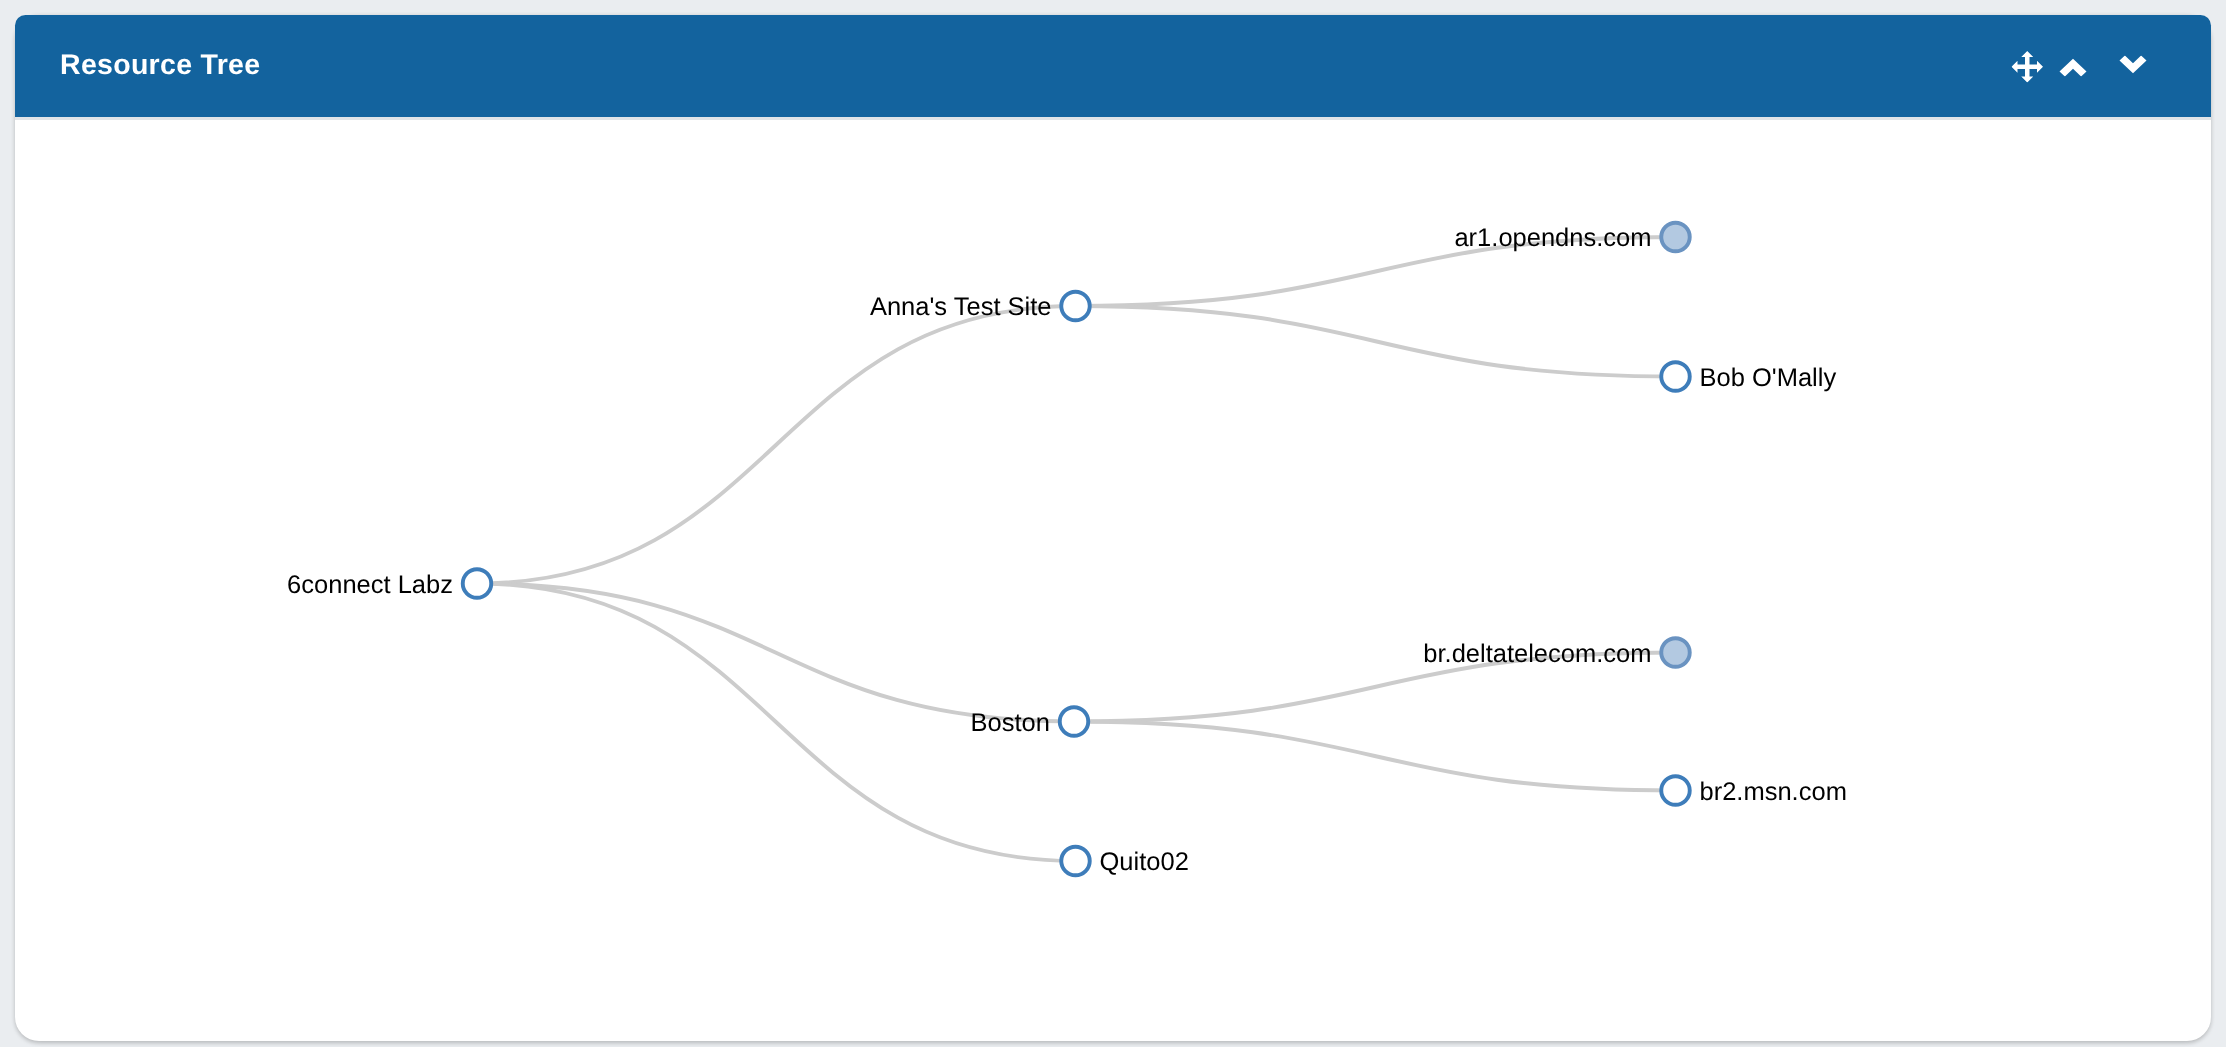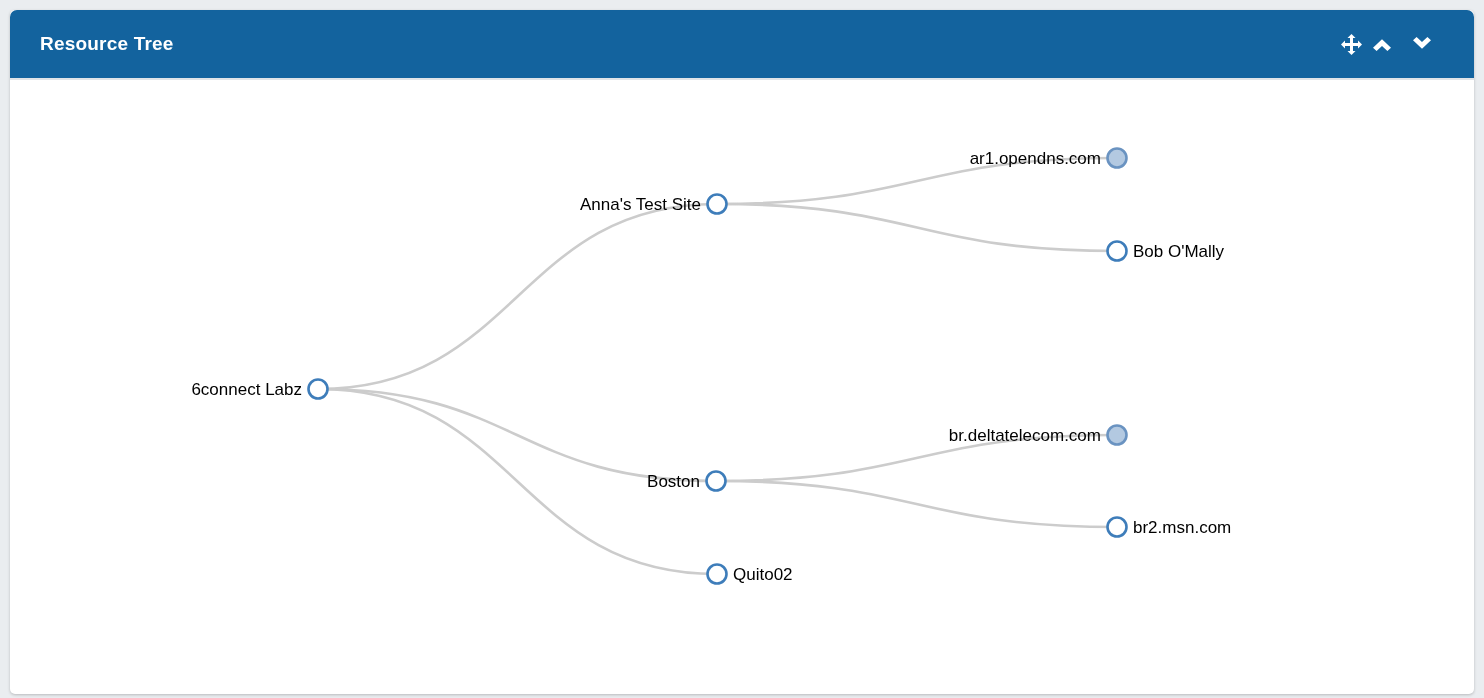--- a/index.html
+++ b/index.html
@@ -7,21 +7,21 @@
     width: 1484px; height: 698px;
     background: #EAEDF0;
     font-family: "Liberation Sans", "DejaVu Sans", sans-serif;
     overflow: hidden;
   }
   .panel {
     position: absolute;
     left: 10px; top: 10px;
     width: 1464px; height: 684px;
     background: #FFFFFF;
-    border-radius: 5px;
+    border-radius: 16px;
     box-shadow: 0 1px 3px rgba(0,0,0,0.22);
   }
   .panel-header {
     position: relative;
     height: 68px;
     background: #13639E;
     border-radius: 7px 7px 0 0;
     display: flex;
     align-items: center;
     justify-content: space-between;

